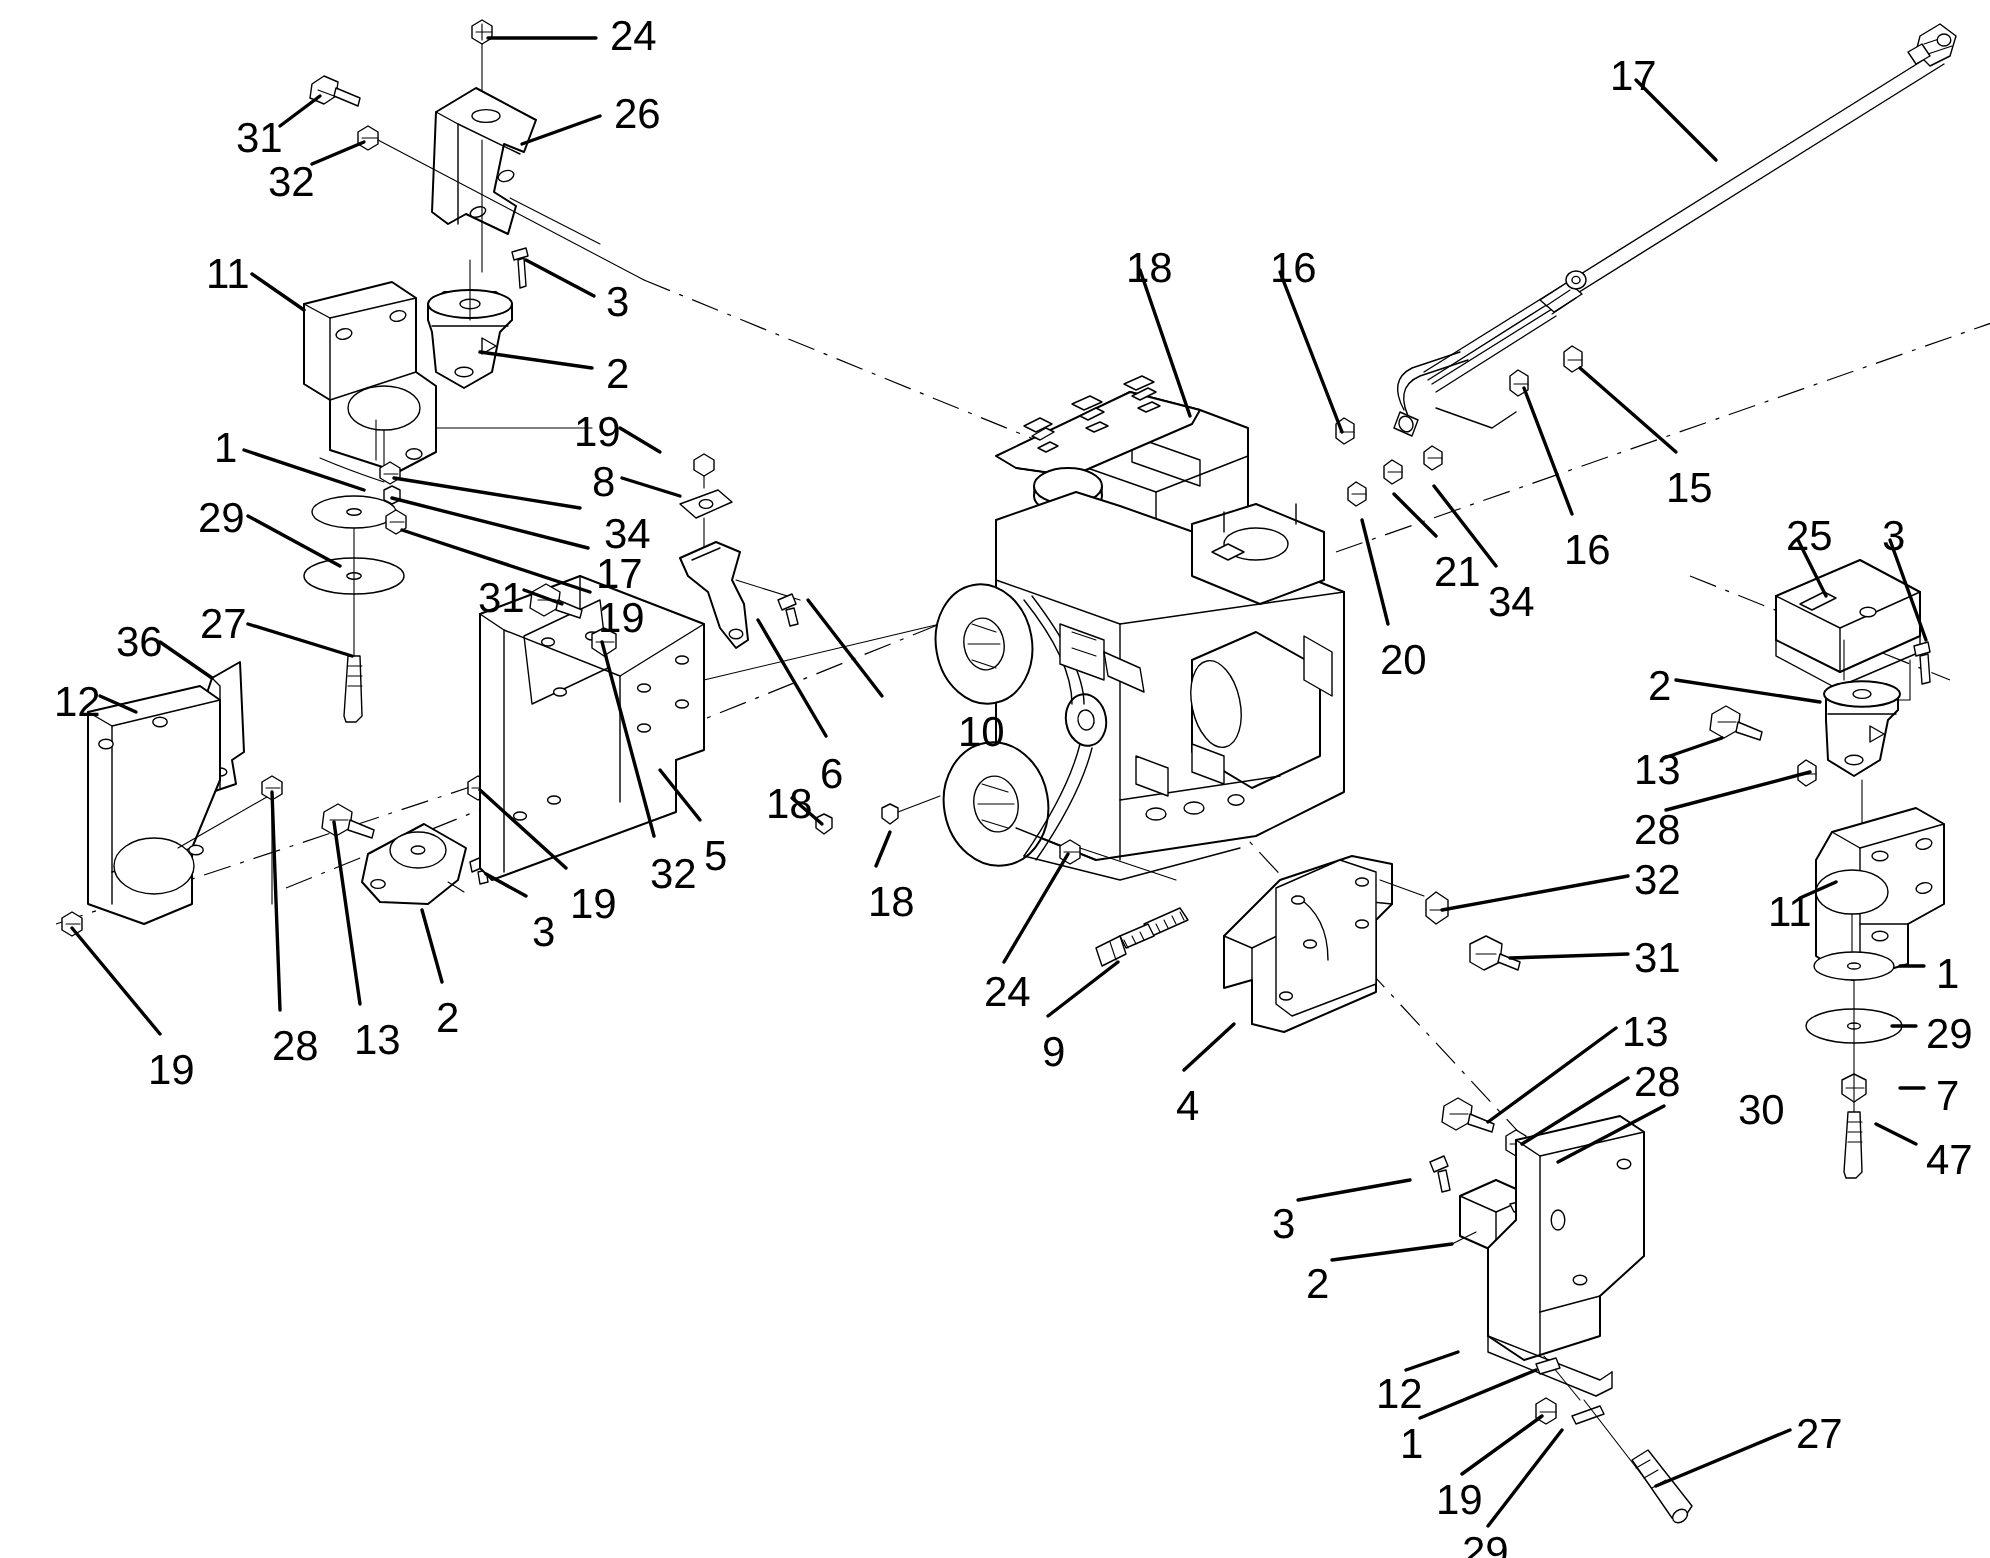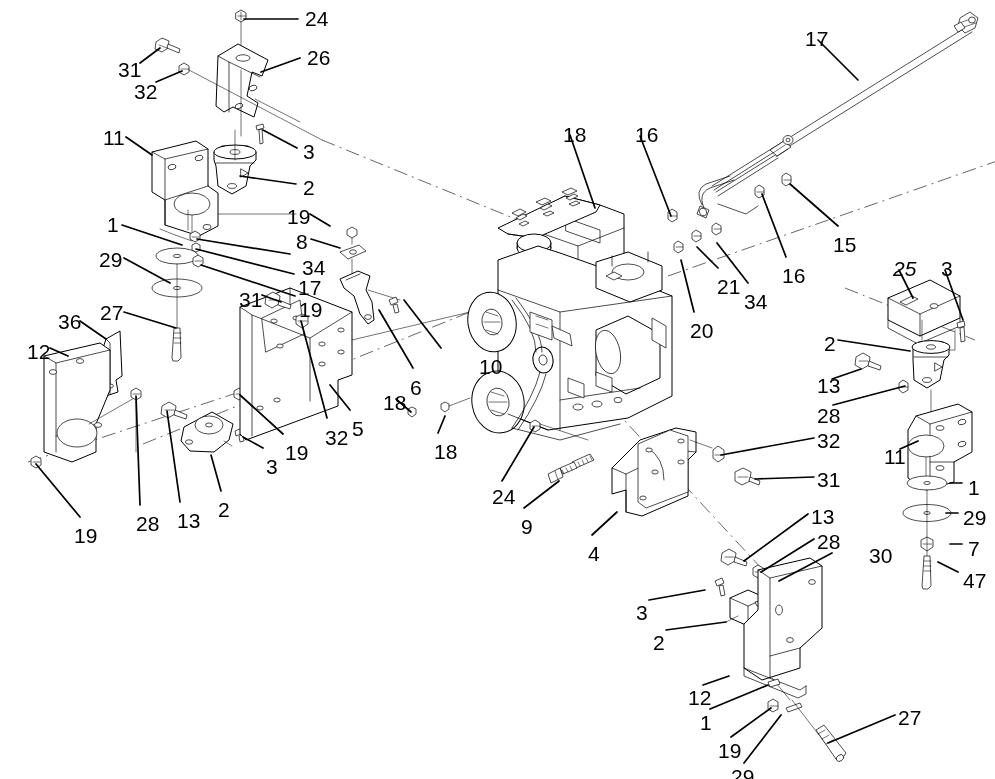--- a/index.html
+++ b/index.html
@@ -589,21 +589,21 @@
       <div class="callout" style="left: 136px; top: 513px;">28</div>
       <div class="callout" style="left: 74px; top: 525px;">19</div>
       <div class="callout" style="left: 563px; top: 124px;">18</div>
       <div class="callout" style="left: 635px; top: 124px;">16</div>
       <div class="callout" style="left: 805px; top: 28px;">17</div>
       <div class="callout" style="left: 833px; top: 234px;">15</div>
       <div class="callout" style="left: 782px; top: 265px;">16</div>
       <div class="callout" style="left: 744px; top: 291px;">34</div>
       <div class="callout" style="left: 717px; top: 276px;">21</div>
       <div class="callout" style="left: 690px; top: 320px; text-align: center;">20</div>
-      <div class="callout" style="left: 893px; top: 258px; font-style: italic;">25</div>
+      <div class="callout" style="left: 893px; top: 258px;">25</div>
       <div class="callout" style="left: 941px; top: 258px;">3</div>
       <div class="callout" style="left: 824px; top: 333px;">2</div>
       <div class="callout" style="left: 817px; top: 375px;">13</div>
       <div class="callout" style="left: 817px; top: 405px;">28</div>
       <div class="callout" style="left: 884px; top: 446px;">11</div>
       <div class="callout" style="left: 968px; top: 477px;">1</div>
       <div class="callout" style="left: 963px; top: 507px;">29</div>
       <div class="callout" style="left: 968px; top: 538px;">7</div>
       <div class="callout" style="left: 963px; top: 570px;">47</div>
       <div class="callout" style="left: 817px; top: 430px;">32</div>

